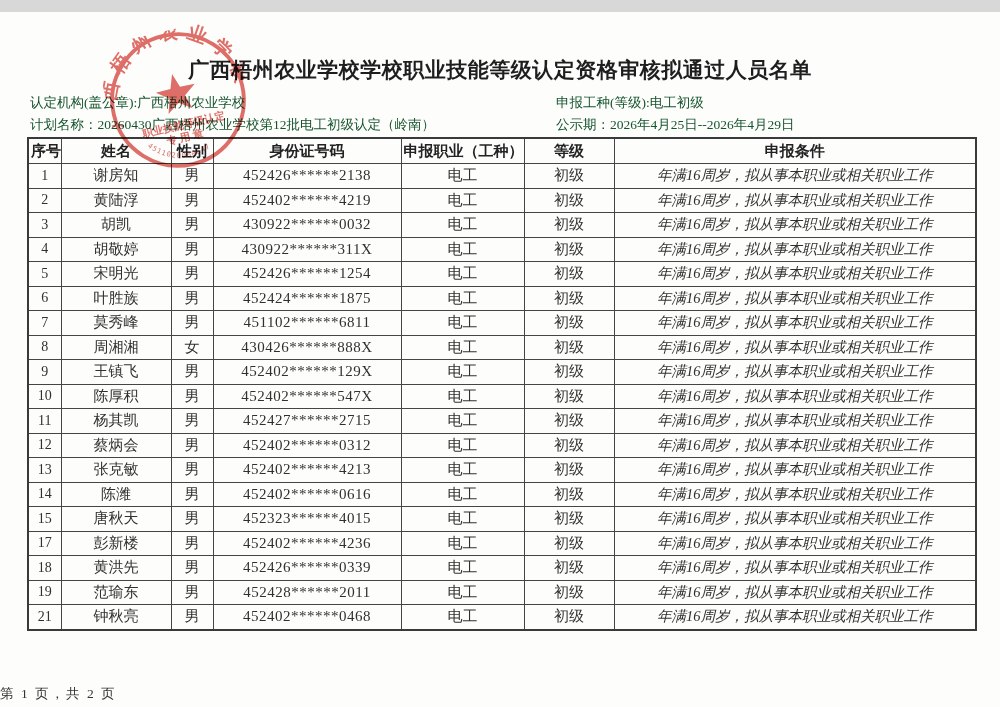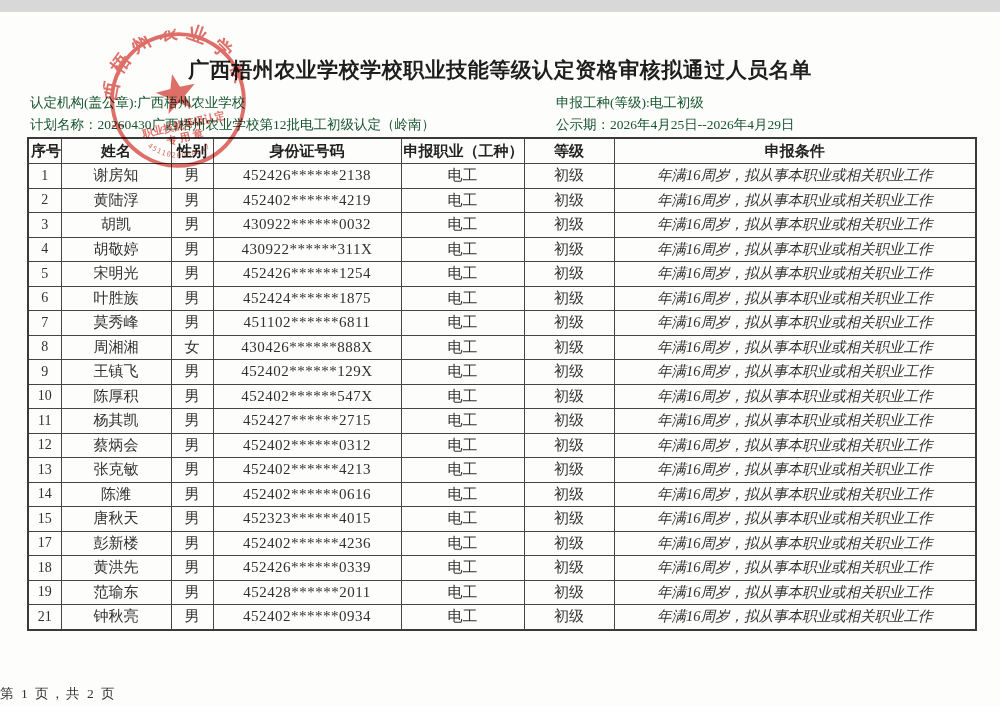--- a/index.html
+++ b/index.html
@@ -237,21 +237,21 @@
           <td class="c-gender">男</td>
           <td class="c-id">452428******2011</td>
           <td class="c-occupation">电工</td>
           <td class="c-level">初级</td>
           <td class="c-cond">年满16周岁，拟从事本职业或相关职业工作</td>
         </tr>
         <tr>
           <td class="c-seq">21</td>
           <td class="c-name">钟秋亮</td>
           <td class="c-gender">男</td>
-          <td class="c-id">452402******0934</td>
+          <td class="c-id">452402******0468</td>
           <td class="c-occupation">电工</td>
           <td class="c-level">初级</td>
           <td class="c-cond">年满16周岁，拟从事本职业或相关职业工作</td>
         </tr>
       </tbody>
   </table>
 
   <div class="footer">第 1 页，共 2 页</div>
 
   <div class="stamp">

